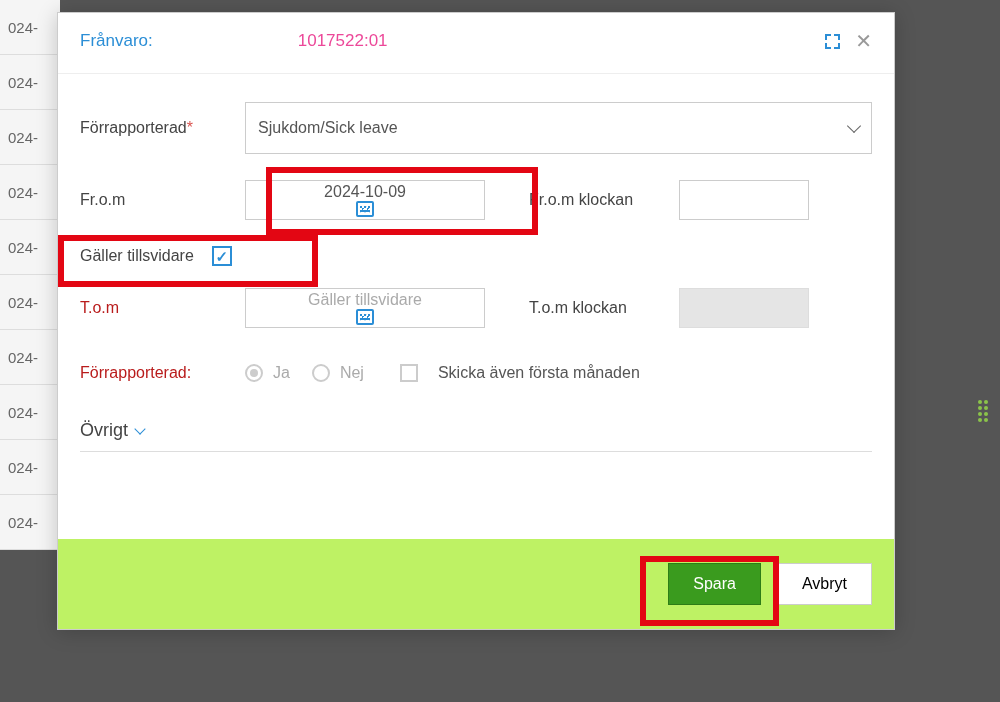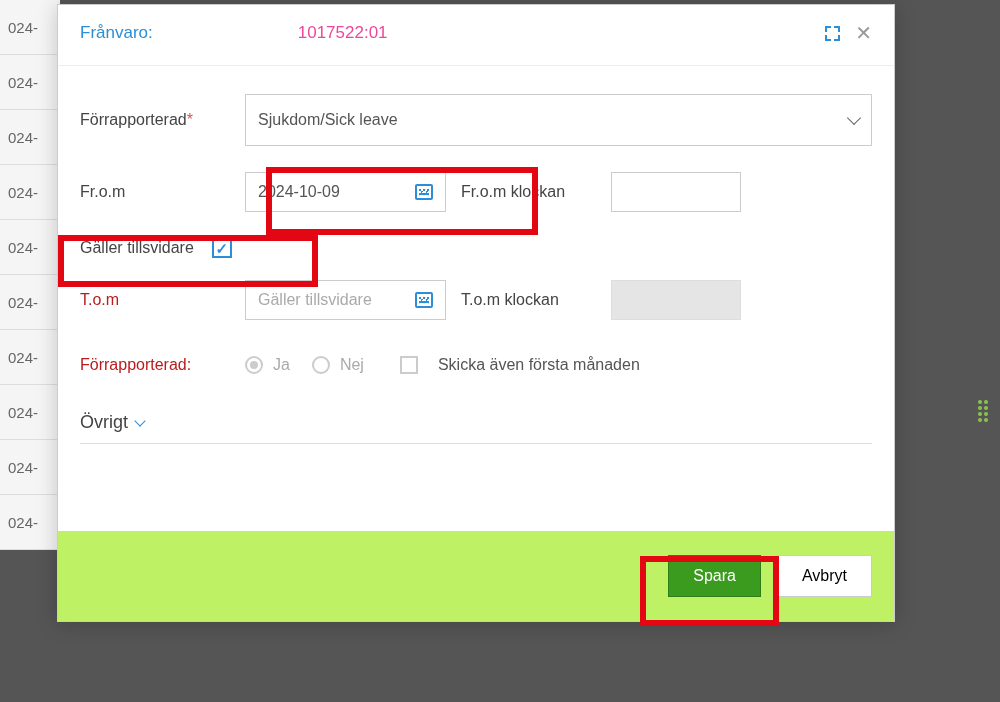--- a/index.html
+++ b/index.html
@@ -37,21 +37,21 @@
       display: grid;
       grid-template-columns: repeat(2, 4px);
       gap: 2px;
     }
     .dragger span {
       width: 4px; height: 4px; background: #8bc34a; border-radius: 50%;
     }
     .modal {
       position: absolute;
       left: 57px;
-      top: 4px;
+      top: 12px;
       width: 838px;
       height: 618px;
       background: #fff;
       border: 1px solid #ccc;
       box-shadow: 0 2px 20px rgba(0,0,0,0.2);
       display: flex;
       flex-direction: column;
     }
     .modal-header {
       display: flex;
@@ -130,27 +130,28 @@
       border-right: 1.5px solid #666;
       border-bottom: 1.5px solid #666;
       transform: rotate(45deg);
       margin-top: -4px;
     }
     .chevron.blue {
       border-color: #2b8ed6;
       width: 8px; height: 8px;
     }
     .date-input {
-      width: 201px;
+      width: 240px;
       height: 40px;
       border: 1px solid #ccc;
       display: flex;
       align-items: center;
       padding: 2px 12px;
       justify-content: space-between;
+      flex-direction: column;
     }
     .date-input.disabled .date-text { color: #aaa; }
     .date-text { color: #555; font-size: 16px; }
     .cal-icon {
       width: 18px;
       height: 16px;
       position: relative;
       border: 2px solid #2b8ed6;
       border-radius: 2px;
     }
@@ -166,21 +167,21 @@
       background-image:
         radial-gradient(#2b8ed6 1px, transparent 1px),
         radial-gradient(#2b8ed6 1px, transparent 1px);
       background-size: 5px 5px;
       background-position: 0 0, 2.5px 2.5px;
     }
     .spacer-lbl {
       width: 150px;
       color: #444;
       font-size: 16px;
-      margin-left: 15px;
+      margin-left: 44px;
       flex-shrink: 0;
     }
     .text-input {
       width: 130px;
       height: 40px;
       border: 1px solid #ccc;
       padding: 0 10px;
     }
     .text-input.disabled { background: #e5e5e5; border-color:#ddd; }
     .checkbox {

